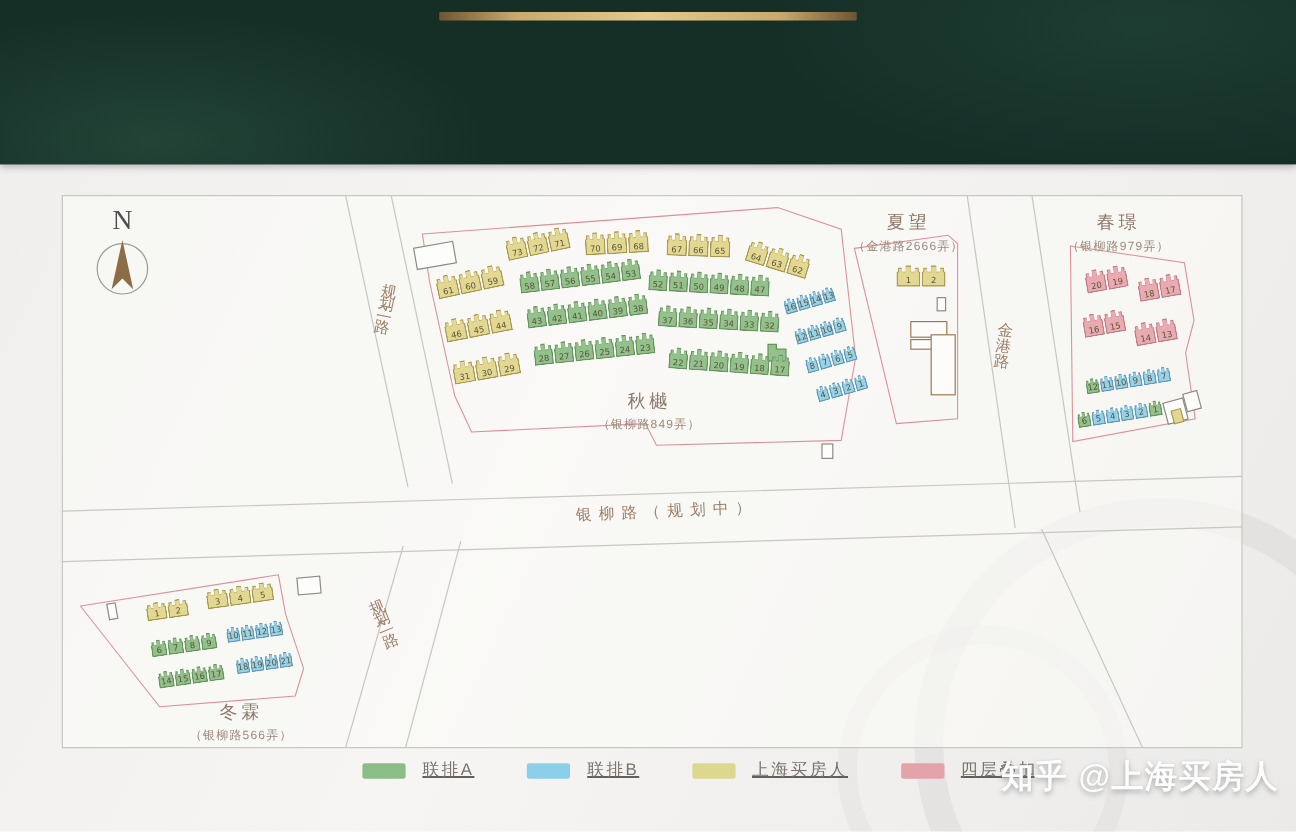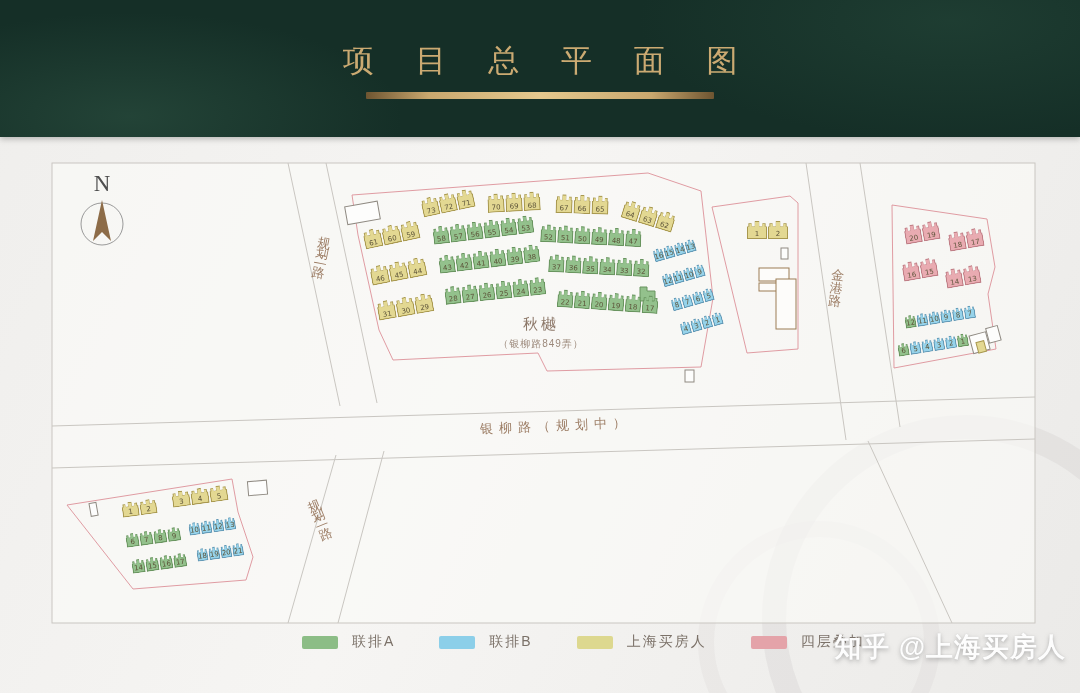--- a/index.html
+++ b/index.html
@@ -60,53 +60,52 @@
   }
 
   
   .compass{position:absolute;left:76px;top:172px;width:52px;text-align:center;z-index:3;}
   .compass-n{font-family:"Liberation Serif","DejaVu Serif",serif;font-size:23px;color:#4f4f4f;line-height:1;}
 
   
   .area-label{position:absolute;text-align:center;z-index:3;color:#8d7869;}
   .area-name{font-family:"Liberation Serif","DejaVu Serif",serif;font-size:15px;letter-spacing:3px;}
   .area-address{font-size:10px;color:#9c897b;margin-top:3px;letter-spacing:1px;}
-  #label-qiuyue{left:486px;top:315px;width:110px;}
+  #label-qiuyue{left:486px;top:325px;width:110px;}
   #label-xiawang{left:703px;top:176px;width:108px;}
   #label-chunjing{left:878px;top:176px;width:108px;}
   #label-donglin{left:143px;top:584px;width:116px;}
 
   
   .road-label{position:absolute;z-index:3;color:#9d7e66;font-size:13px;}
   .road-vert{writing-mode:vertical-rl;}
   #road-0{left:314px;top:226px;letter-spacing:10px;transform:rotate(11deg);}
   #road-1{left:828px;top:258px;letter-spacing:13px;transform:rotate(7deg);}
   #road-2{left:480px;top:417px;letter-spacing:6px;transform:rotate(-2.5deg);}
   #road-3{left:306px;top:489px;letter-spacing:10px;transform:rotate(-22deg);}
 
   
   .legend{position:absolute;left:302px;top:633px;display:flex;align-items:center;gap:44px;z-index:3;}
-  .legend-item{display:flex;align-items:center;gap:14px;}
+  .legend-item{display:flex;align-items:center;gap:14px;text-decoration:underline;}
   .legend-swatch{width:36px;height:13px;border-radius:2px;display:inline-block;}
   .legend-label{font-size:14px;color:#7b7168;letter-spacing:2px;}
 
   
   .watermark{
     position:absolute;right:14px;top:629px;z-index:4;
     font-size:27px;font-weight:600;letter-spacing:1px;color:#fdfdfd;
     text-shadow:0 2px 4px rgba(130,130,130,.55),0 0 1px rgba(150,150,150,.4);
   }
 </style>
 </head>
 <body>
 
 <div class="page">
 
   <div class="header">
-    <div class="header-title">项 目 总 平 面 图</div>
     <div class="gold-bar"></div>
   </div>
 
   <div class="swirl swirl-1"></div>
   <div class="swirl swirl-2"></div>
 
   <svg id="map-svg" width="1080" height="693">
 
     <rect x="52" y="163" width="983" height="460" fill="rgba(251,250,248,0.65)" stroke="#c9c6c1" stroke-width="1"></rect>
 
@@ -681,20 +680,32 @@
     <svg width="48" height="52">
       <circle cx="24" cy="29" r="21" fill="none" stroke="#9a9a9a" stroke-width="1"></circle>
       <polygon points="24,5 33,46 24,37 15,46" fill="#8d6c48"></polygon>
     </svg>
   </div>
 
   <div class="area-label" id="label-qiuyue">
     <div class="area-name">秋樾</div>
     <div class="area-address">（银柳路849弄）</div>
   </div>
+  <div class="area-label" id="label-xiawang">
+    <div class="area-name">夏望</div>
+    <div class="area-address">（金港路2666弄）</div>
+  </div>
+  <div class="area-label" id="label-chunjing">
+    <div class="area-name">春璟</div>
+    <div class="area-address">（银柳路979弄）</div>
+  </div>
+  <div class="area-label" id="label-donglin">
+    <div class="area-name">冬霖</div>
+    <div class="area-address">（银柳路566弄）</div>
+  </div>
 
   <div class="road-label road-vert" id="road-0">规划二路</div>
   <div class="road-label road-vert" id="road-1">金港路</div>
   <div class="road-label" id="road-2">银柳路（规划中）</div>
   <div class="road-label road-vert" id="road-3">规划二路</div>
 
   <div class="legend">
     <div class="legend-item">
       <span class="legend-swatch" style="background: rgb(140, 189, 134);"></span>
       <span class="legend-label">联排A</span>

